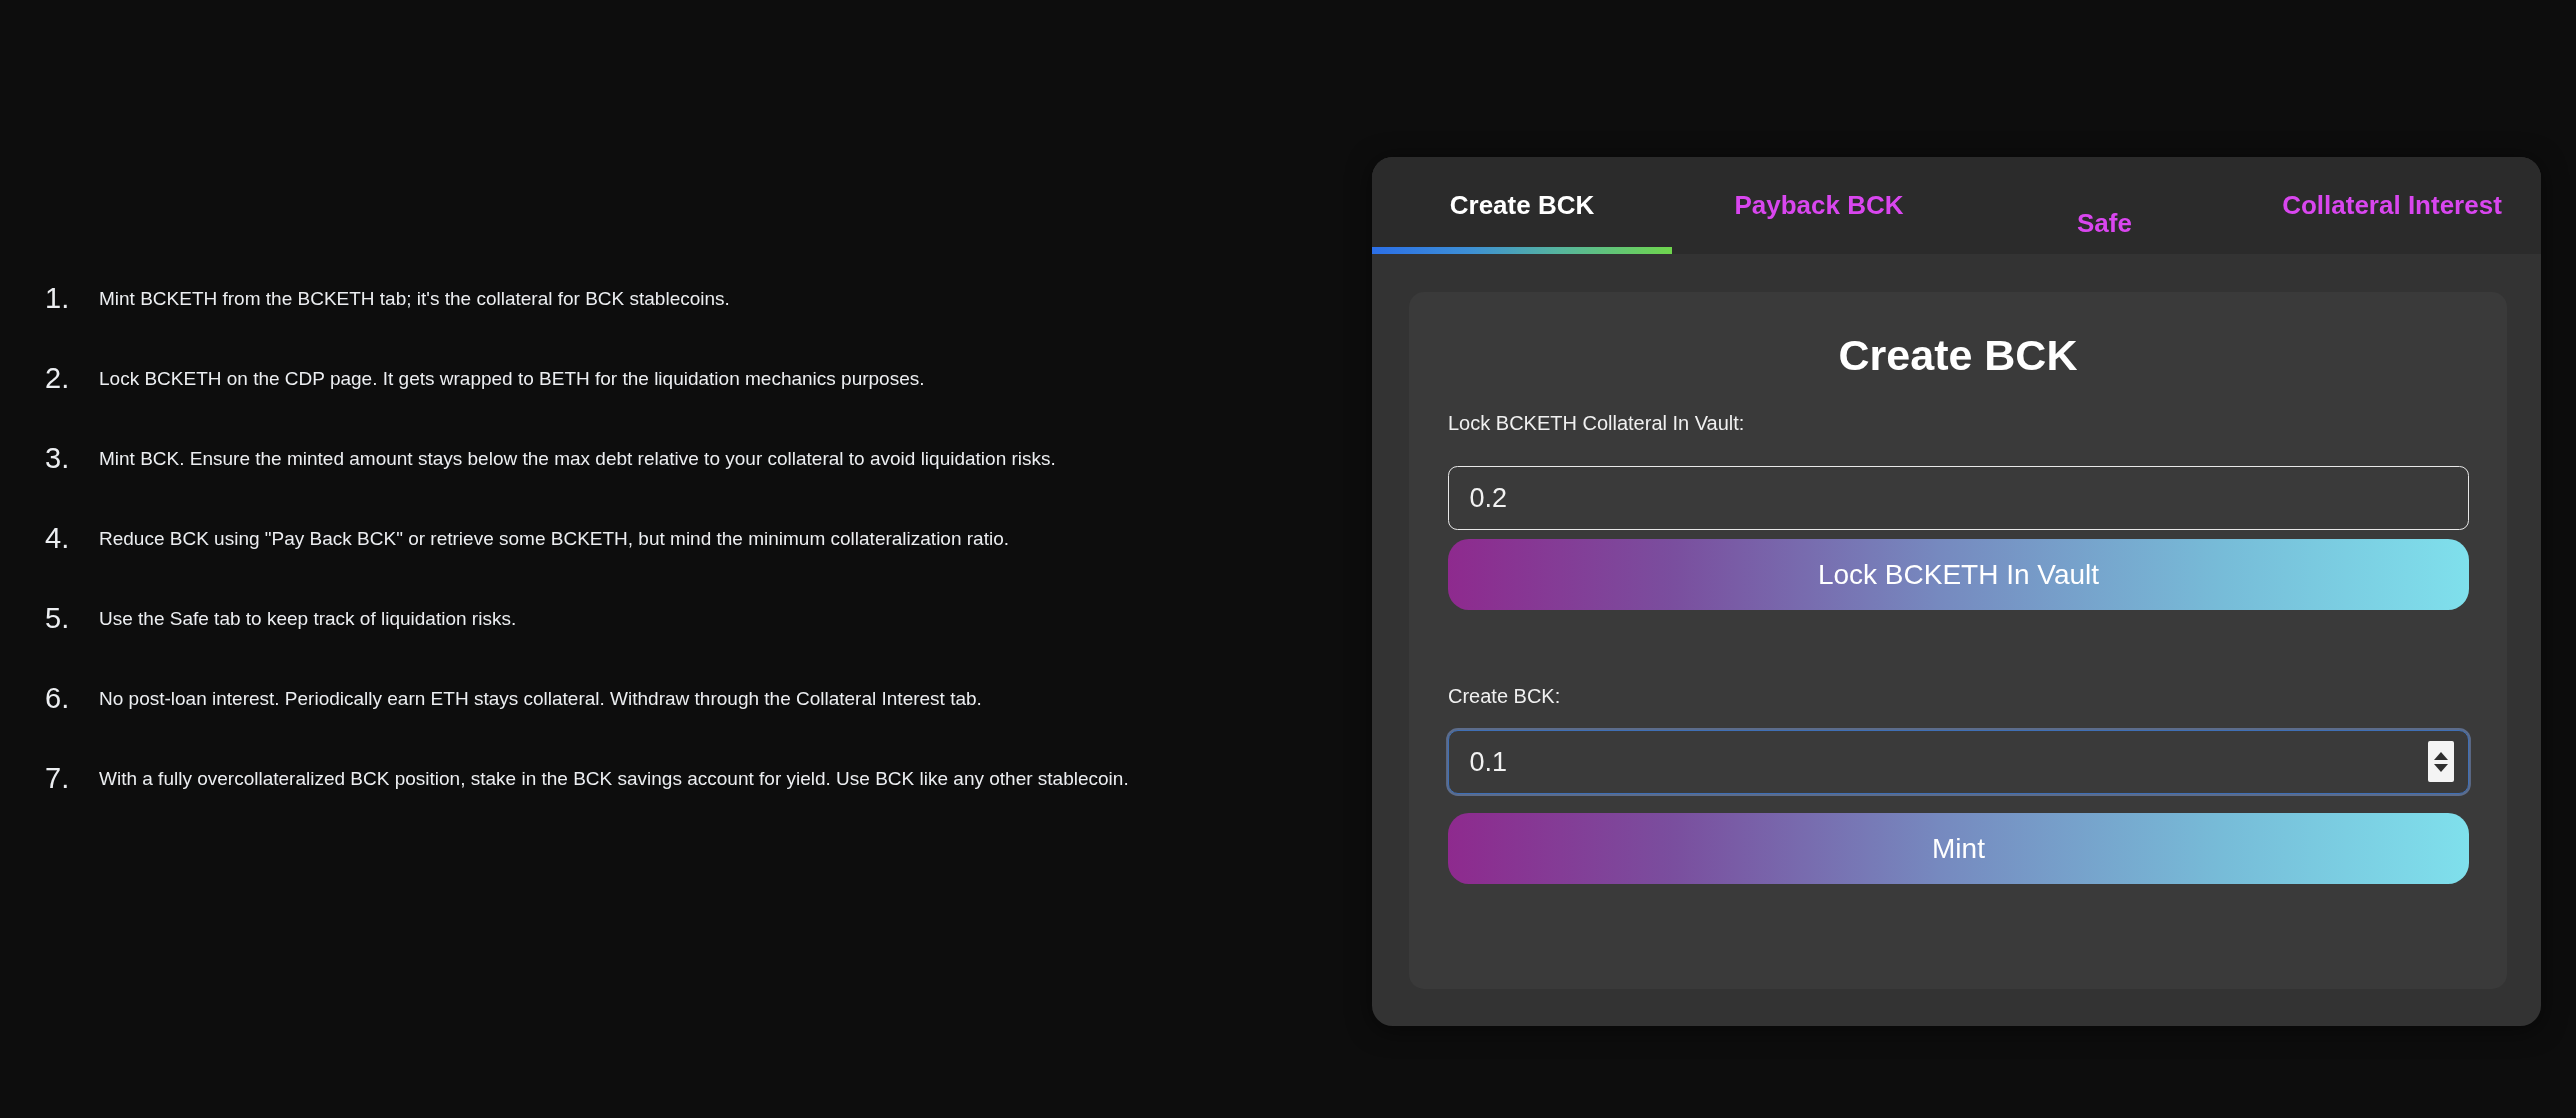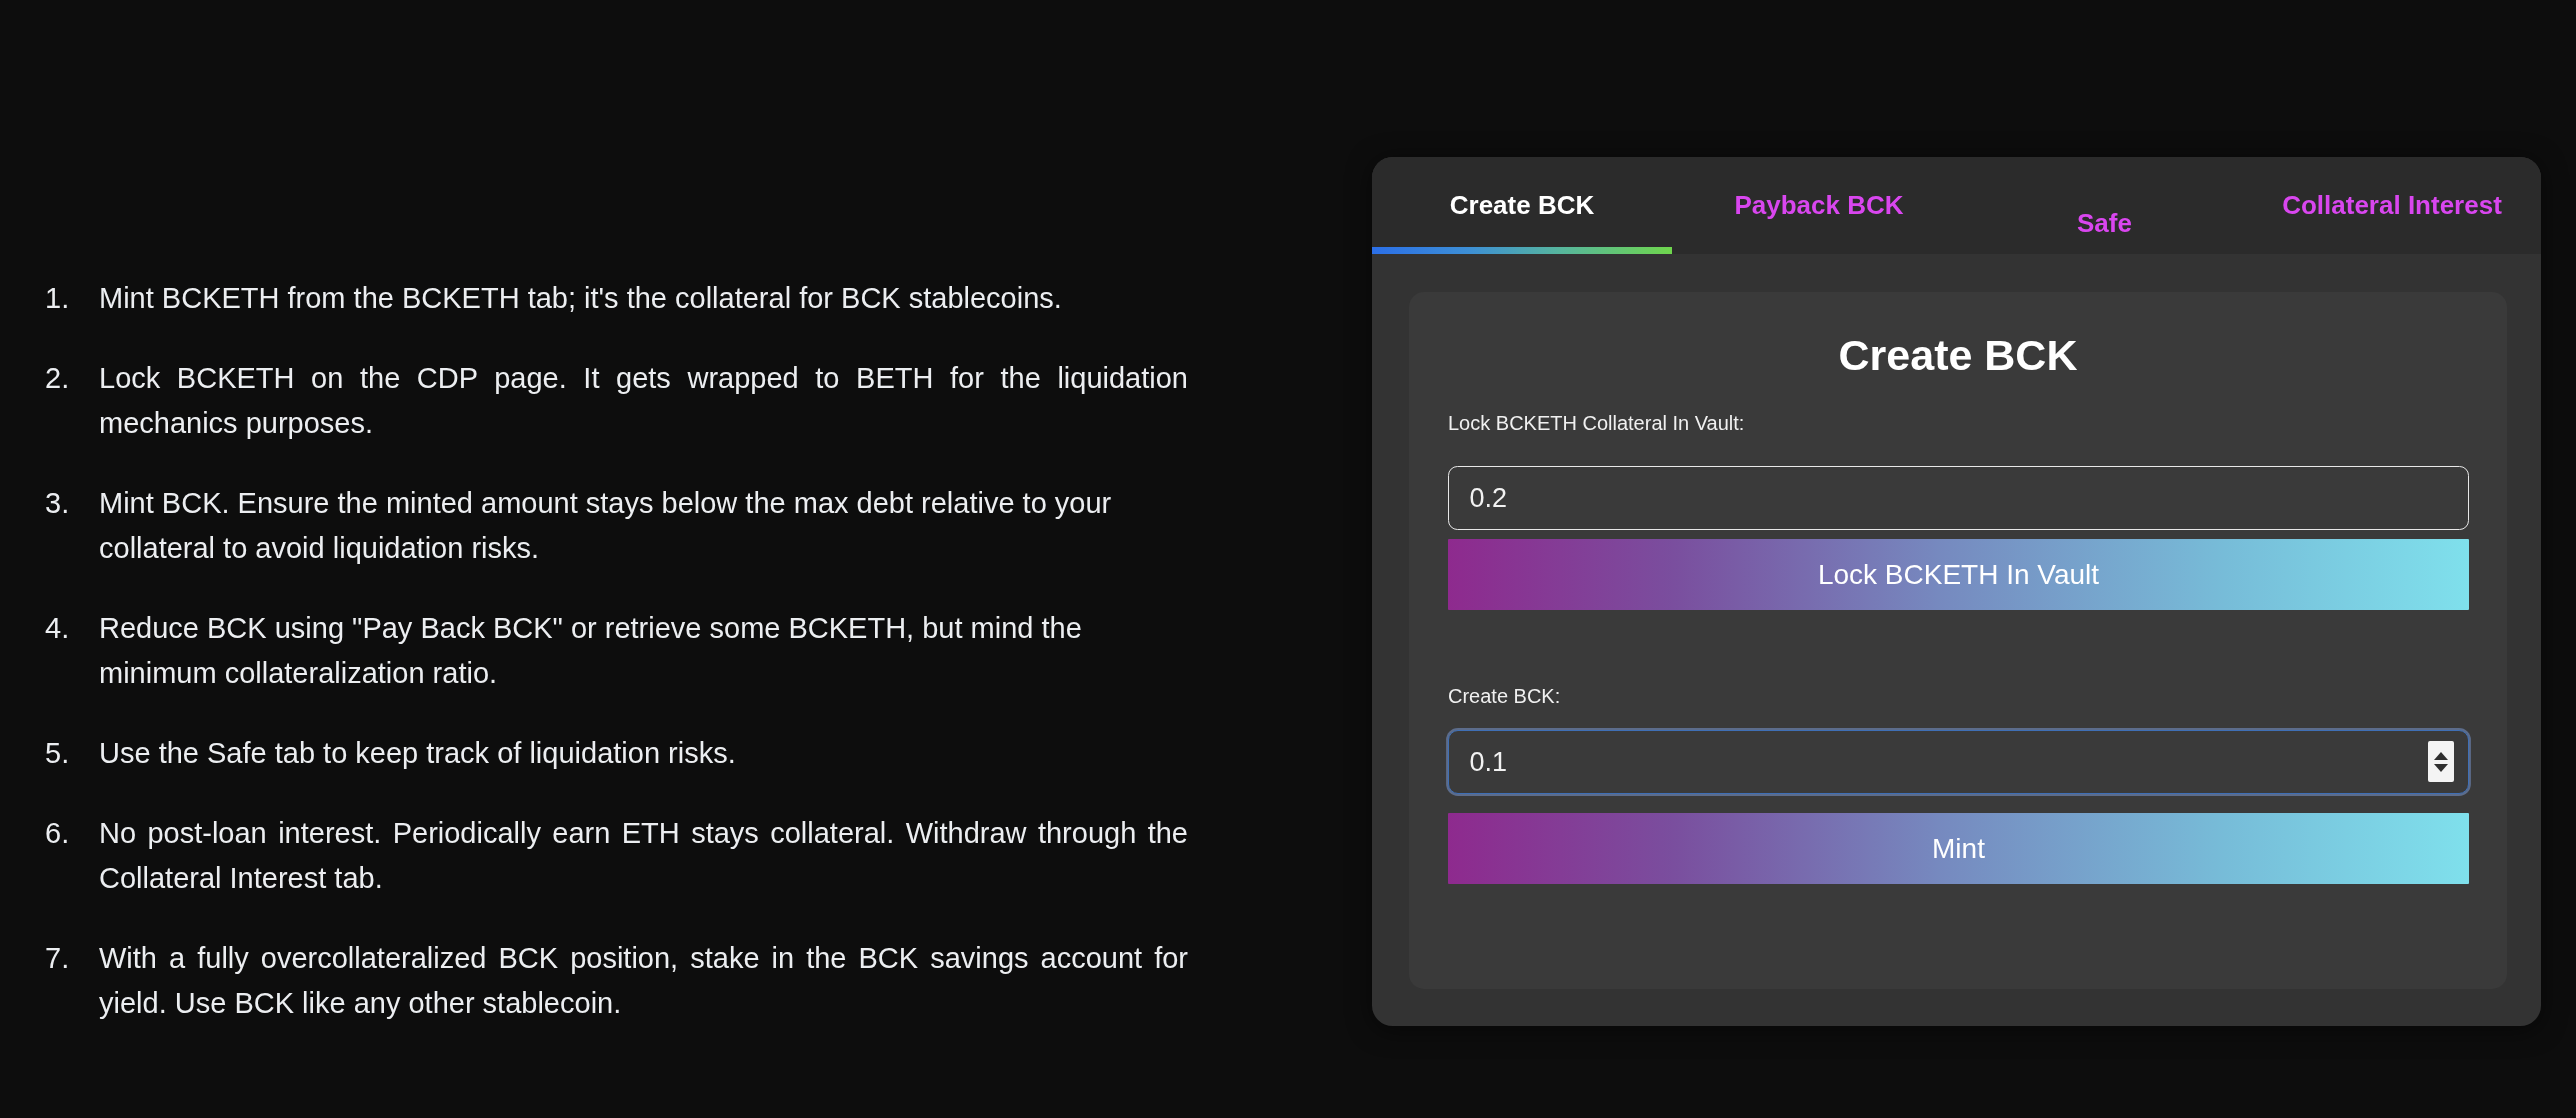--- a/index.html
+++ b/index.html
@@ -41,21 +41,21 @@
     position:absolute;
     left:45px; top:276px;
     width:1143px;
     list-style:none;
     counter-reset:step;
   }
   .step-item {
     position:relative;
     padding-left:54px;
     margin-bottom:35px;
-    font-size:29px;
+    font-size:19px;
     line-height:45px;
     color:#eceef1;
     text-align:justify;
     counter-increment:step;
   }
   .step-item:last-child { margin-bottom:0; }
   .step-item::before {
     content:counter(step) ".";
     position:absolute;
     left:0; top:0;
@@ -194,21 +194,21 @@
   }
   .spin-up { border-bottom:8.4px solid #2f2f2f; }
   .spin-dn { border-top:8.4px solid #2f2f2f; }
 
   .grad-btn {
     position:absolute;
     left:39px;
     width:1021px;
     height:71px;
     border:none;
-    border-radius:1px;
+    border-radius:21px;
     background:linear-gradient(90deg,#8e2a8e 0%,#7a4e9e 22%,#7689bf 48%,#77bcd8 76%,#7fe0ec 100%);
     color:#ffffff;
     font-size:28px;
     font-family:"Liberation Sans", sans-serif;
     cursor:pointer;
     display:flex;
     align-items:center;
     justify-content:center;
   }
   .btn-lock { top:247px; }

